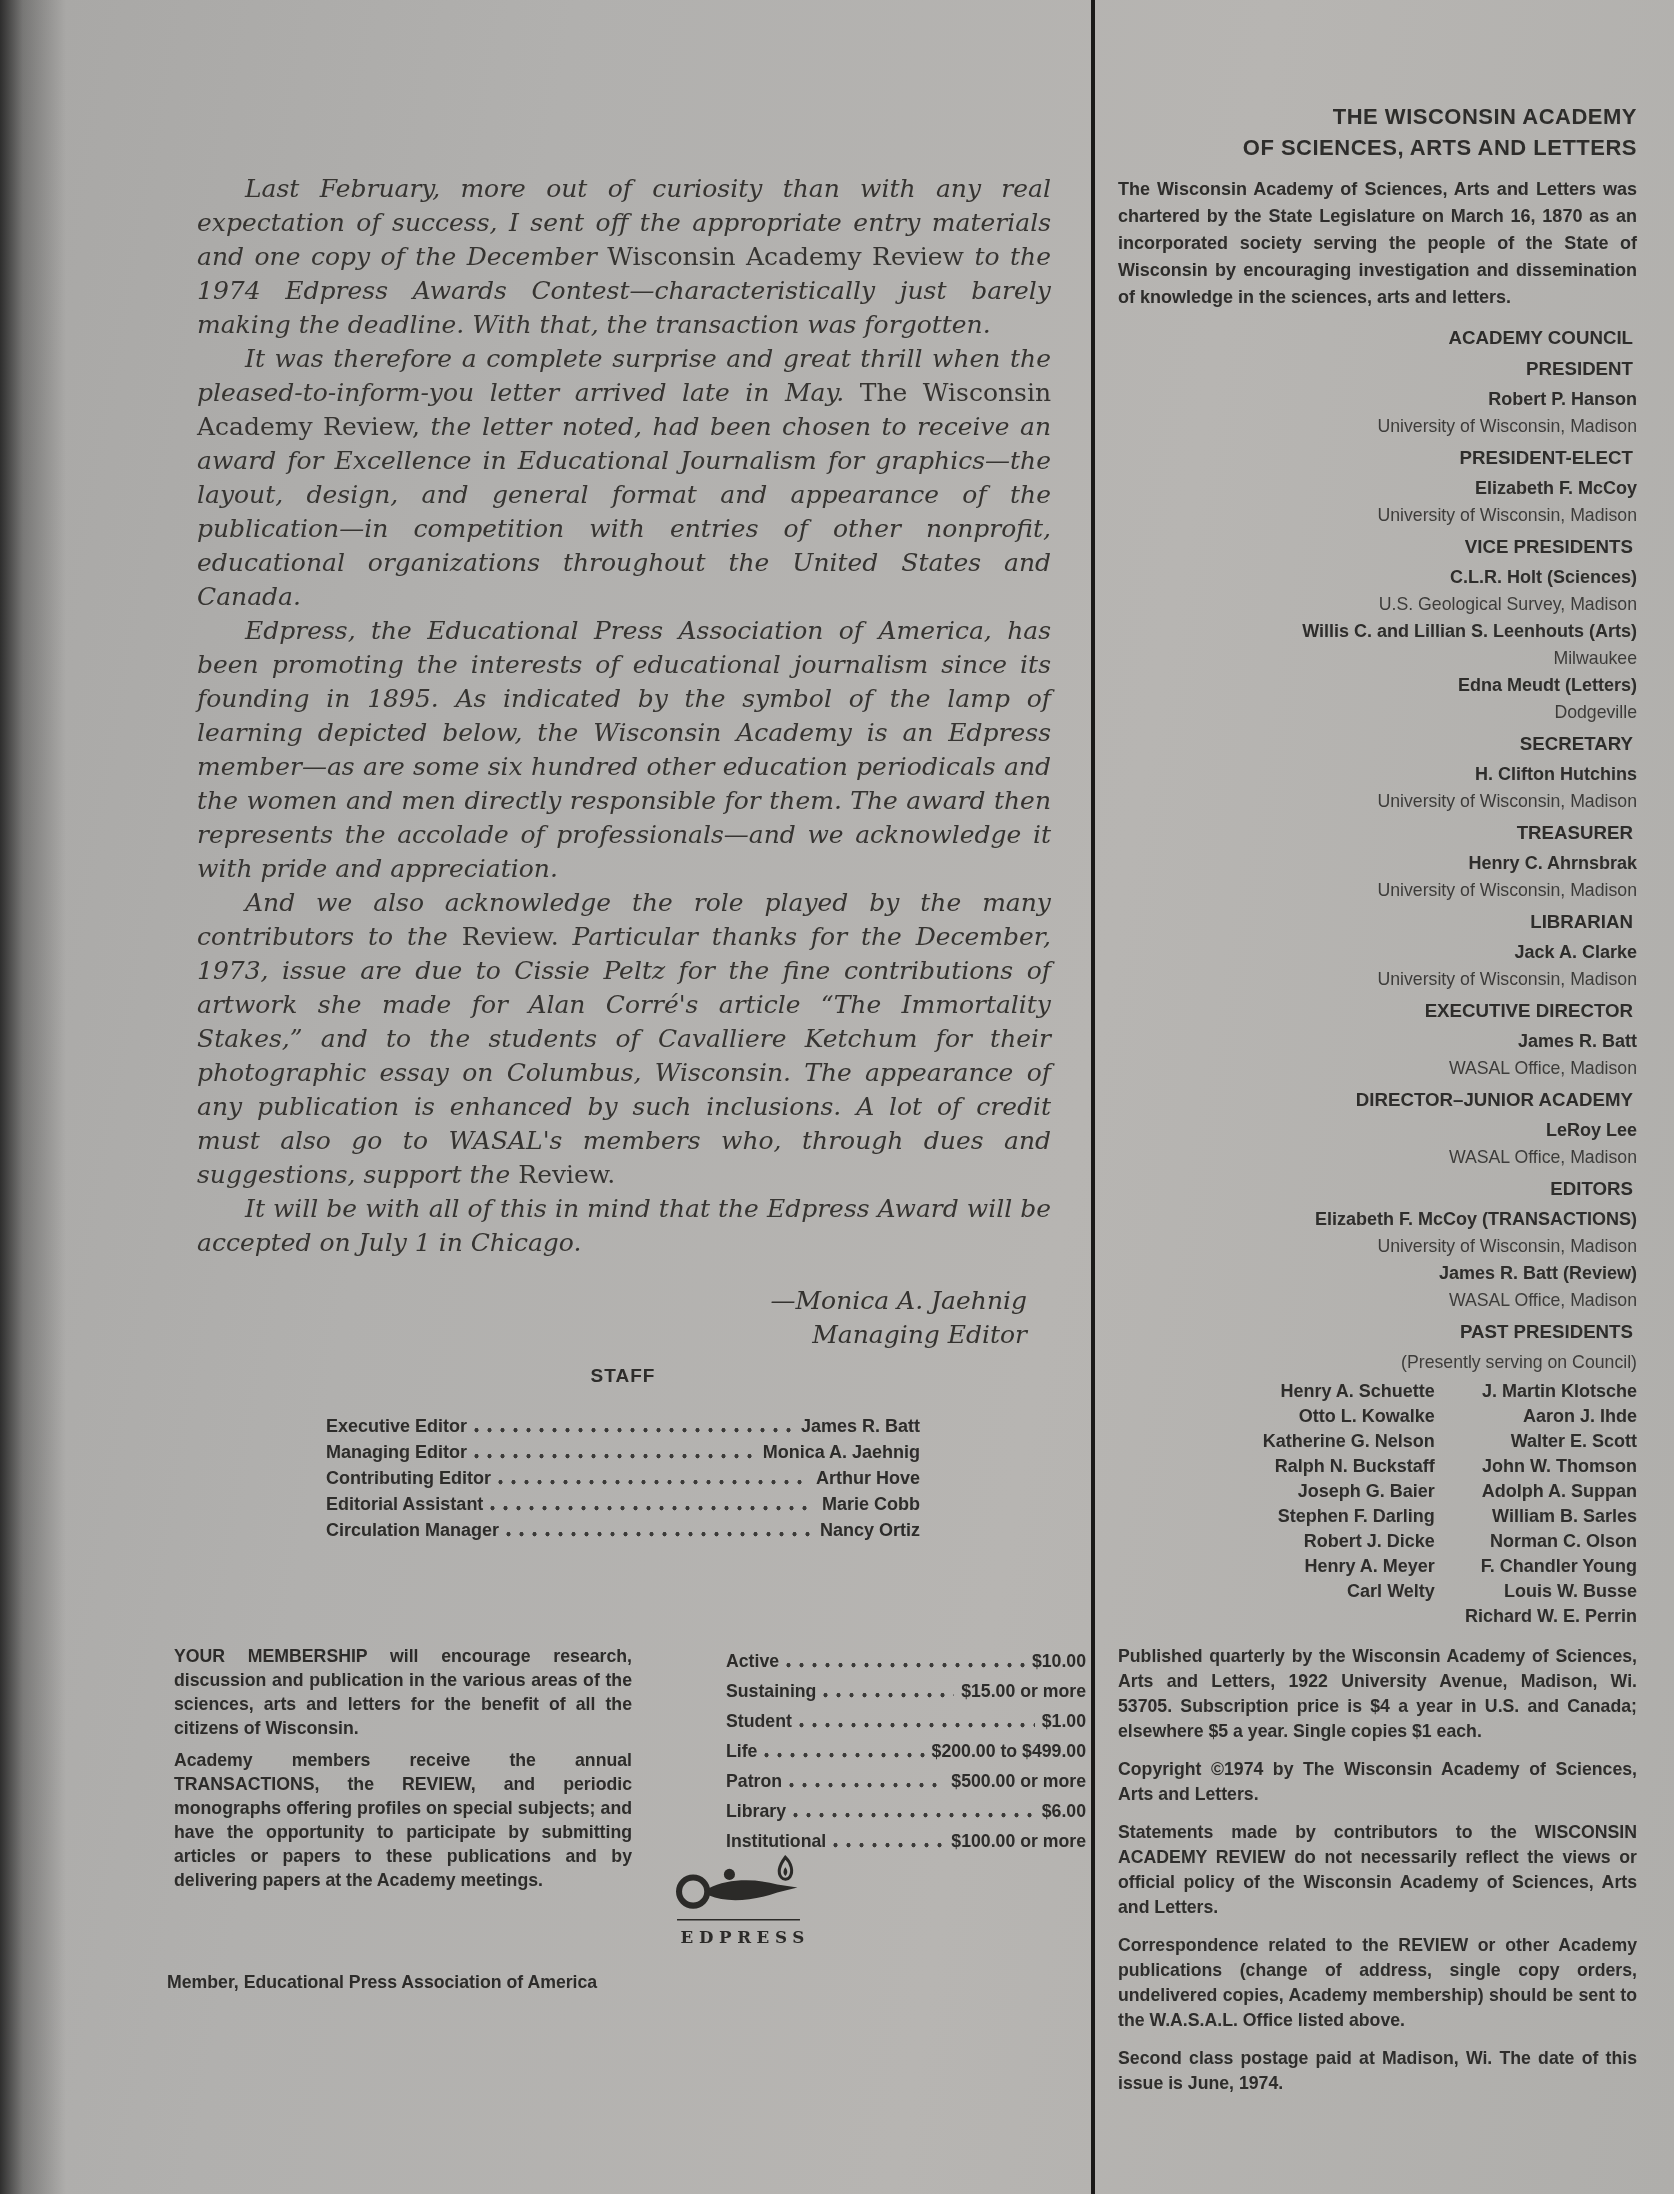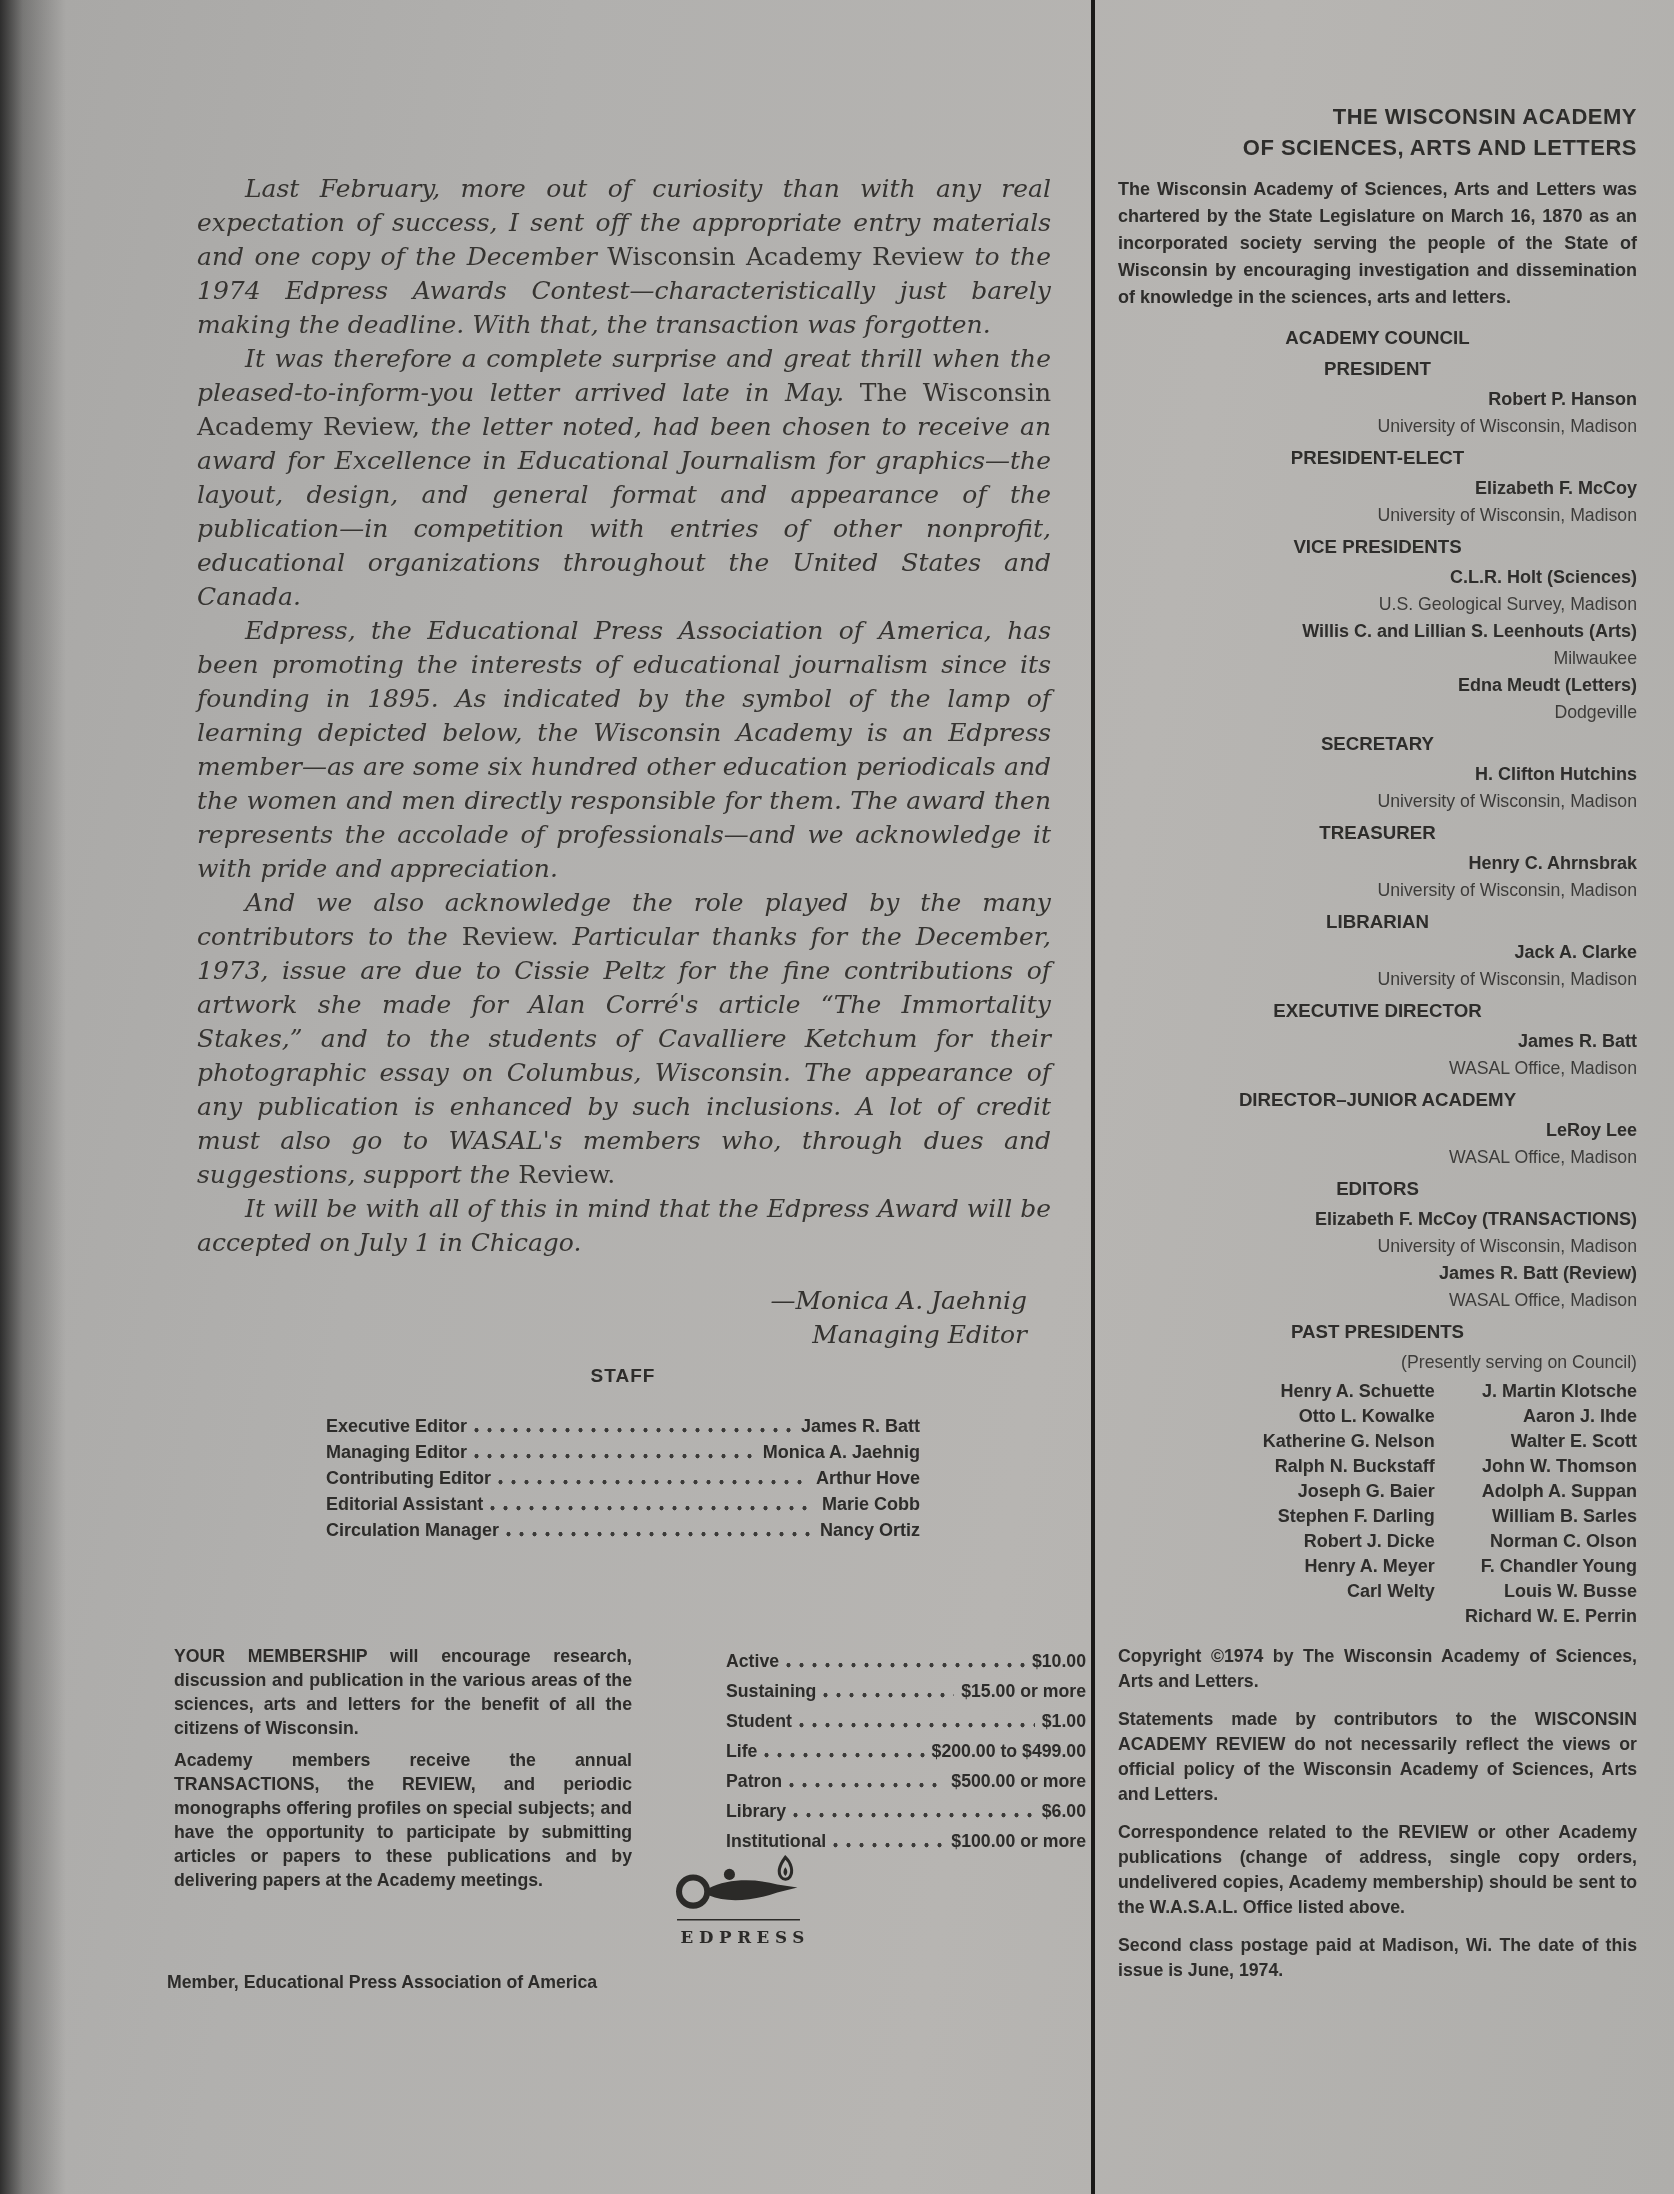--- a/index.html
+++ b/index.html
@@ -36,21 +36,21 @@
   .rrow .leader{margin-bottom:8px;}
   .logo{position:absolute;left:675px;top:1854px;width:127px;text-align:right;color:#2b2a28;}
   .logo-text{margin-top:1px;font:700 16.7px/19px "DejaVu Serif",serif;letter-spacing:5.6px;text-indent:5.6px;}
   .member-lines{position:absolute;left:167px;top:1968px;width:758px;color:#2d2c2a;
                 font:700 17.7px/28px "Liberation Sans",sans-serif;}
 
   
   .right-col{position:absolute;left:1118px;top:101px;width:519px;color:#2e2d2b;}
   .right-col h2{margin:0 0 13px;text-align:right;font:700 22px/31px "Liberation Sans",sans-serif;letter-spacing:0.5px;}
   .intro{margin:0 0 13px;text-align:justify;font:700 18px/27px "Liberation Sans",sans-serif;}
-  .c-main,.c-title{margin:4px;text-align:center;font:700 18.7px/27px "Liberation Sans",sans-serif;}
+  .c-main,.c-title{margin:4px;text-align:right;font:700 18.7px/27px "Liberation Sans",sans-serif;}
   .c-name{text-align:right;font:700 18px/27px "Liberation Sans",sans-serif;}
   .c-affil{text-align:right;font:400 17.7px/27px "Liberation Sans",sans-serif;color:#3d3c3a;}
   .pp-sub{text-align:right;font:400 17.7px/27px "Liberation Sans",sans-serif;color:#3d3c3a;}
   .pp-cols{display:flex;margin-top:3px;gap:8px;}
   .pp-col{text-align:right;font:700 18px/25px "Liberation Sans",sans-serif;}
   .pp-col.left{width:62%;}
   .pp-col.right{width:38%;}
   .pp-last{text-align:right;font:700 18px/25px "Liberation Sans",sans-serif;}
   .colophon{margin-top:15px;}
   .colophon p{margin:13px 0 0;text-align:justify;font:700 17.7px/25px "Liberation Sans",sans-serif;}
@@ -234,20 +234,21 @@
           <div>John W. Thomson</div>
           <div>Adolph A. Suppan</div>
           <div>William B. Sarles</div>
           <div>Norman C. Olson</div>
           <div>F. Chandler Young</div>
           <div>Louis W. Busse</div>
         </div>
     </div>
     <div class="pp-last">Richard W. E. Perrin</div>
     <div id="colophon" class="colophon">
+        <p>Published quarterly by the Wisconsin Academy of Sciences, Arts and Letters, 1922 University Avenue, Madison, Wi. 53705. Subscription price is $4 a year in U.S. and Canada; elsewhere $5 a year. Single copies $1 each.</p>
         <p>Copyright ©1974 by The Wisconsin Academy of Sciences, Arts and Letters.</p>
         <p>Statements made by contributors to the WISCONSIN ACADEMY REVIEW do not necessarily reflect the views or official policy of the Wisconsin Academy of Sciences, Arts and Letters.</p>
         <p>Correspondence related to the REVIEW or other Academy publications (change of address, single copy orders, undelivered copies, Academy membership) should be sent to the W.A.S.A.L. Office listed above.</p>
         <p>Second class postage paid at Madison, Wi. The date of this issue is June, 1974.</p>
       </div>
   </section>
 </div>
 
 
 </body></html>

